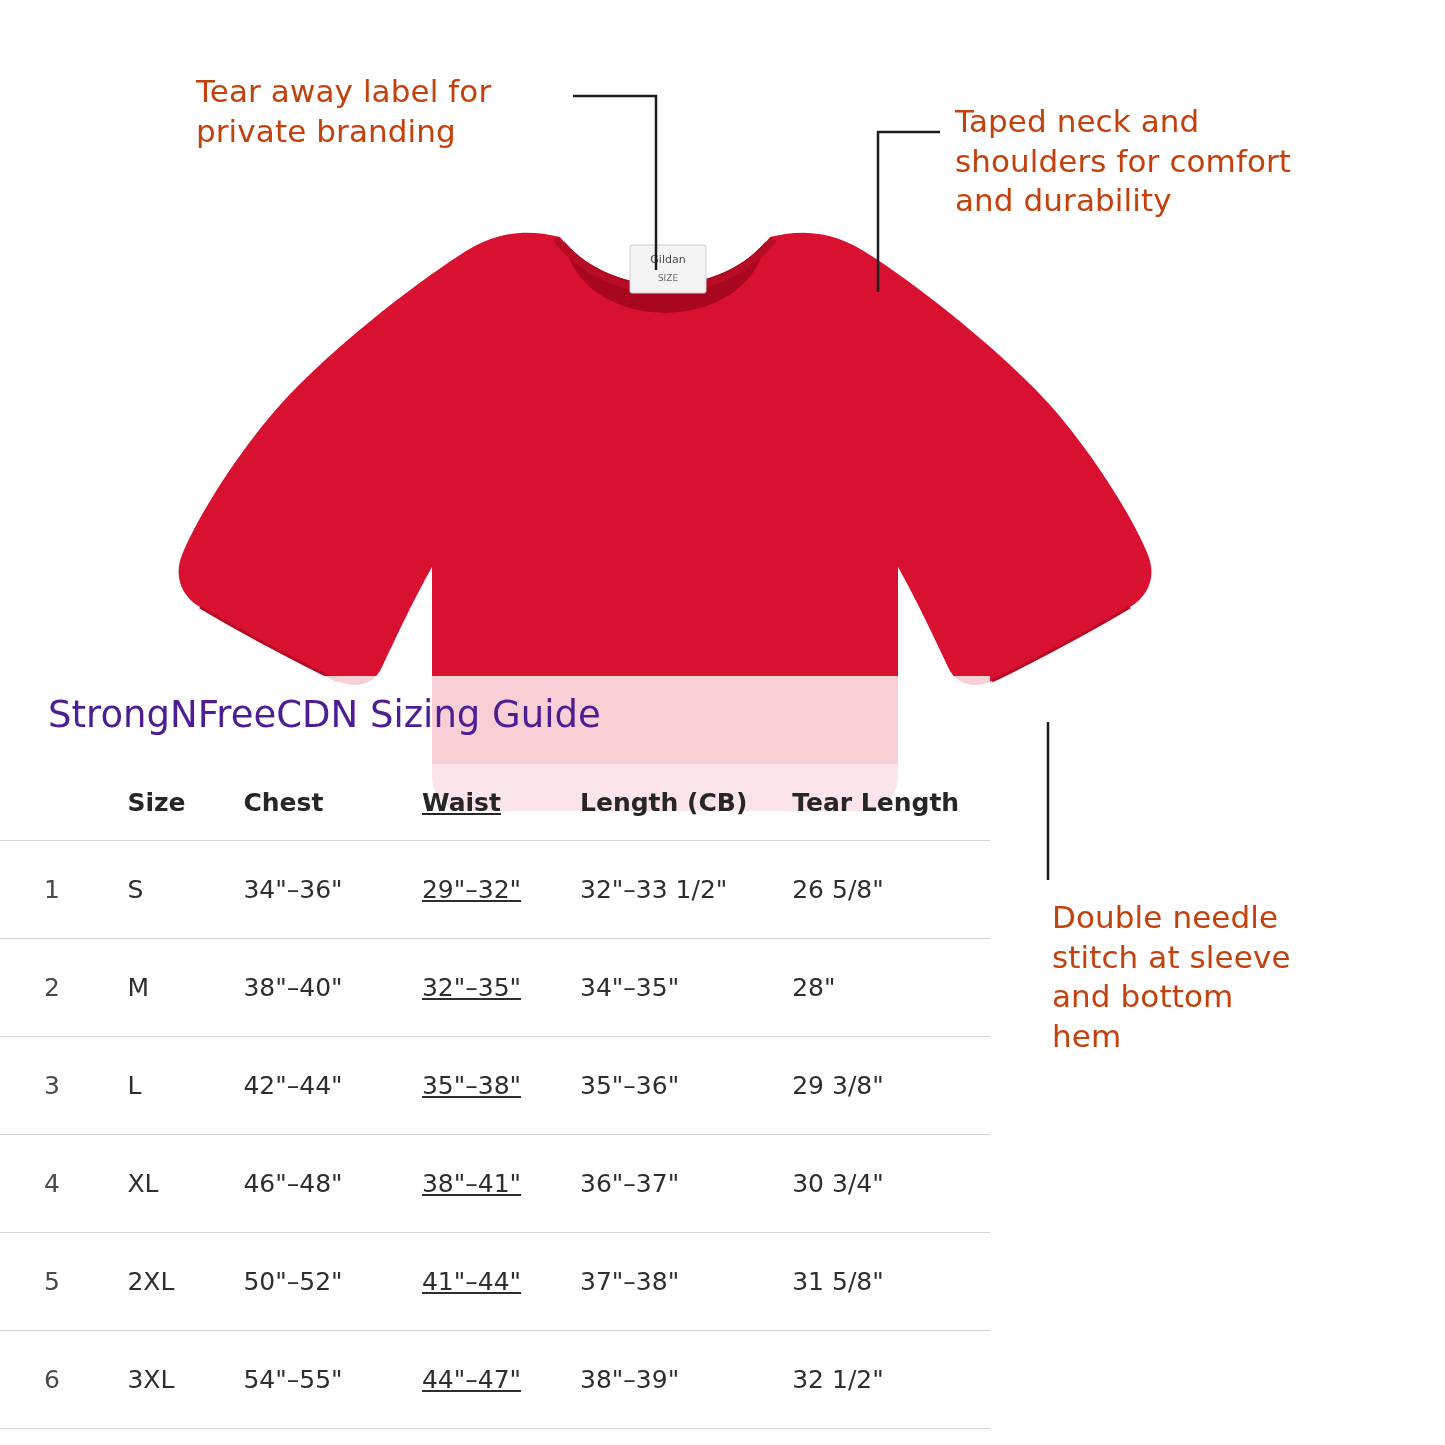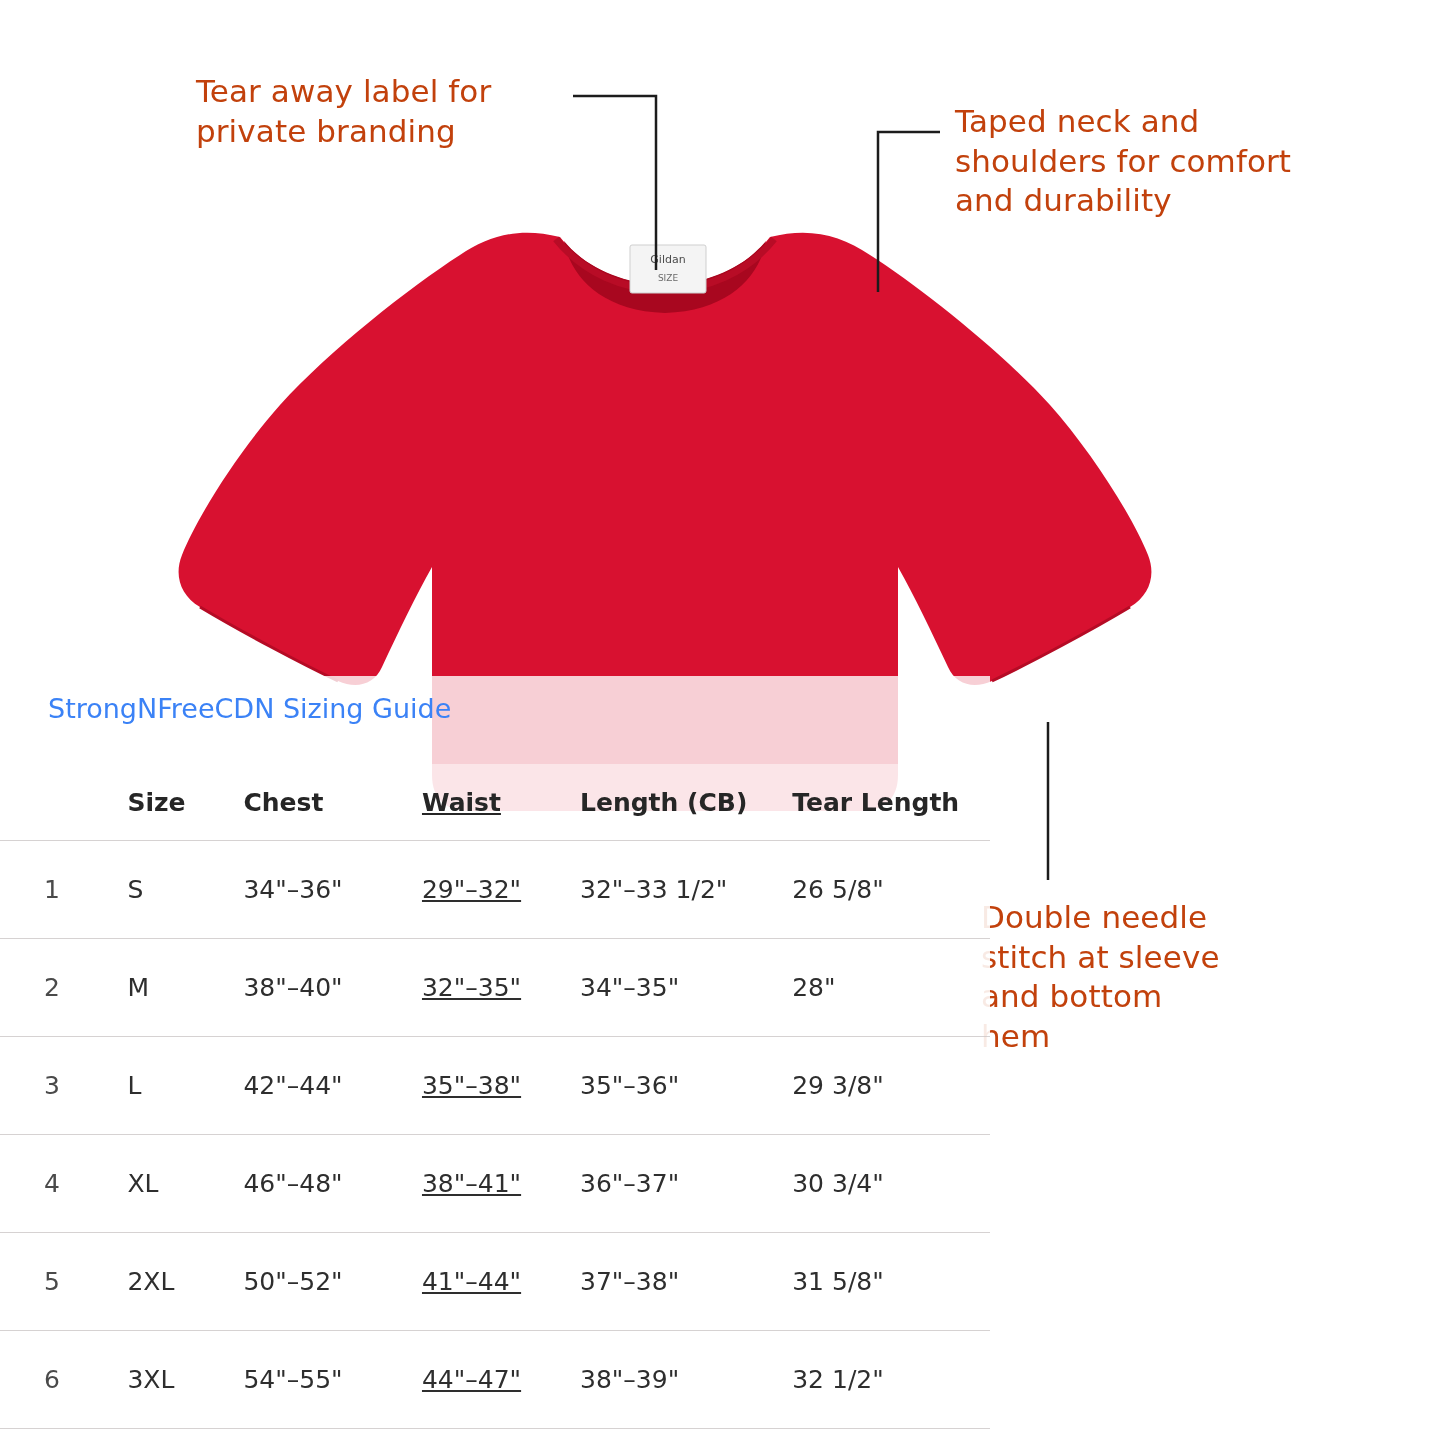--- a/index.html
+++ b/index.html
@@ -29,21 +29,21 @@
     left: 196px;
     top: 72px;
     width: 430px;
   }
   #callout-taped {
     left: 955px;
     top: 102px;
     width: 430px;
   }
   #callout-needle {
-    left: 981px;
+    left: 1052px;
     top: 898px;
     width: 320px;
   }
 
   .leader {
     position: absolute;
     pointer-events: none;
   }
 
   
@@ -61,22 +61,22 @@
     left: 0px;
     top: 676px;
     width: 990px;
     height: 769px;
     background: rgba(255,255,255,0.80);
   }
   #table-title {
     position: absolute;
     left: 48px;
     top: 17px;
-    font-size: 27px;
-    color: #3b82f6;
+    font-size: 37px;
+    color: #4c1d95;
   }
   table.sizing {
     position: absolute;
     left: 0px;
     top: 88px;
     width: 990px;
     border-collapse: collapse;
     font-size: 25px;
     color: #2e2e2e;
   }

